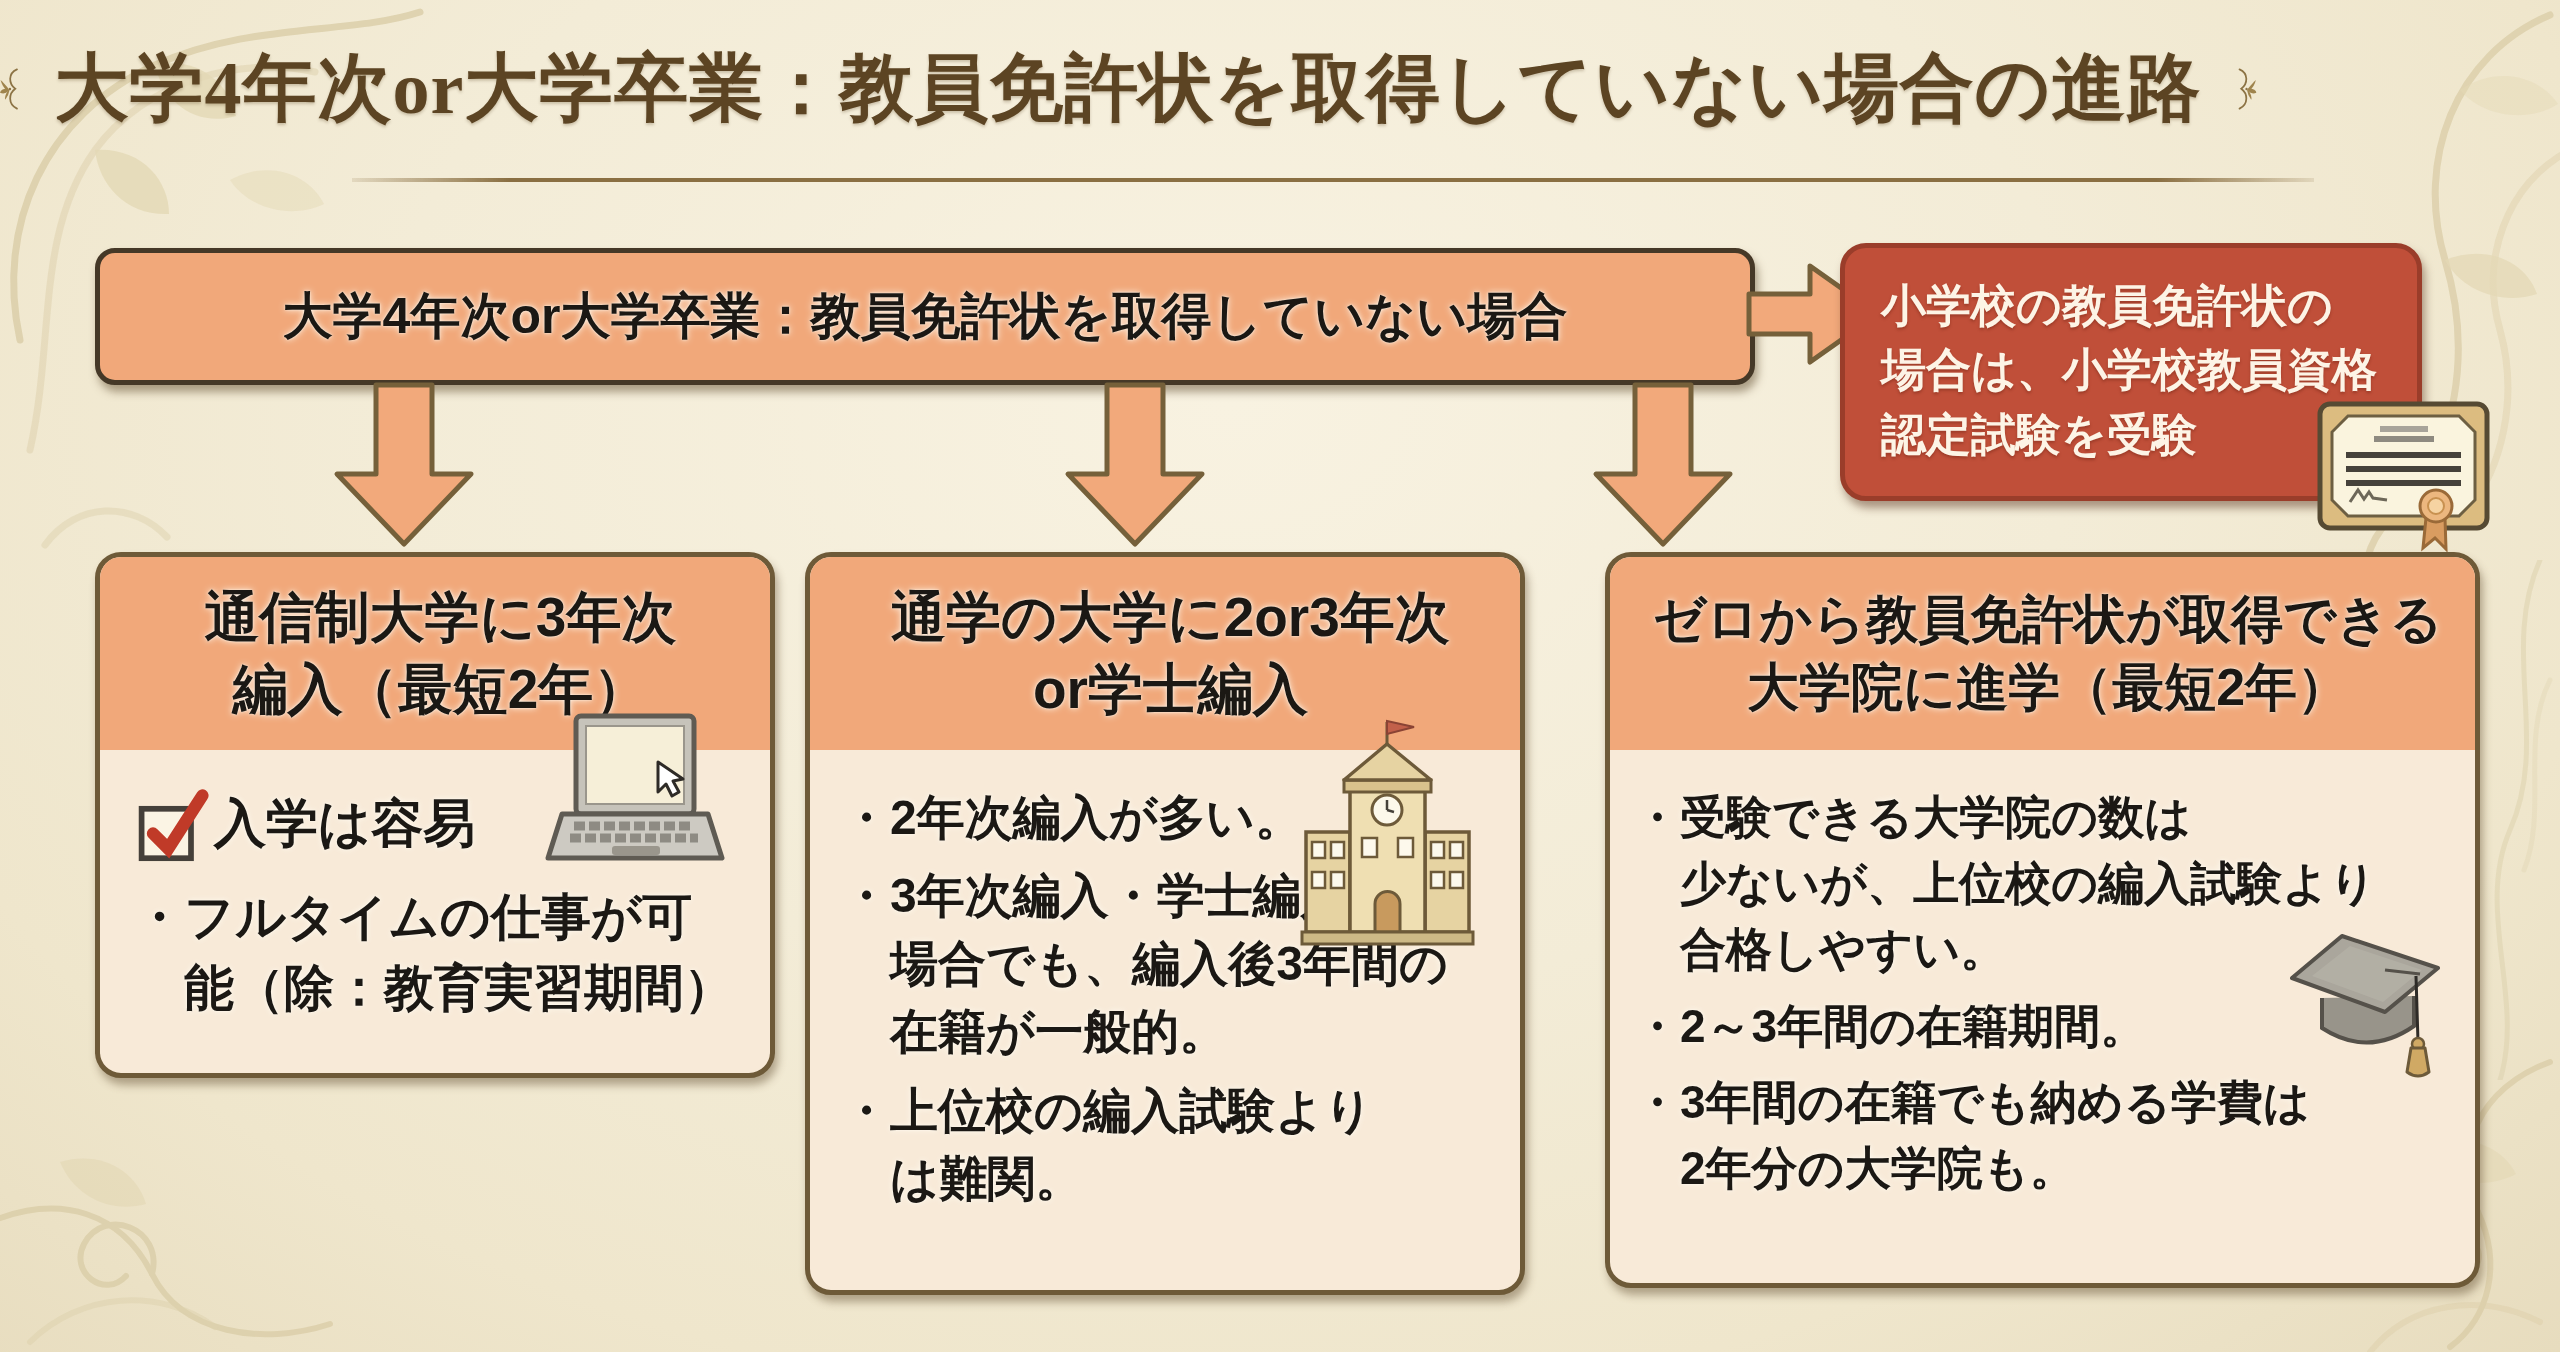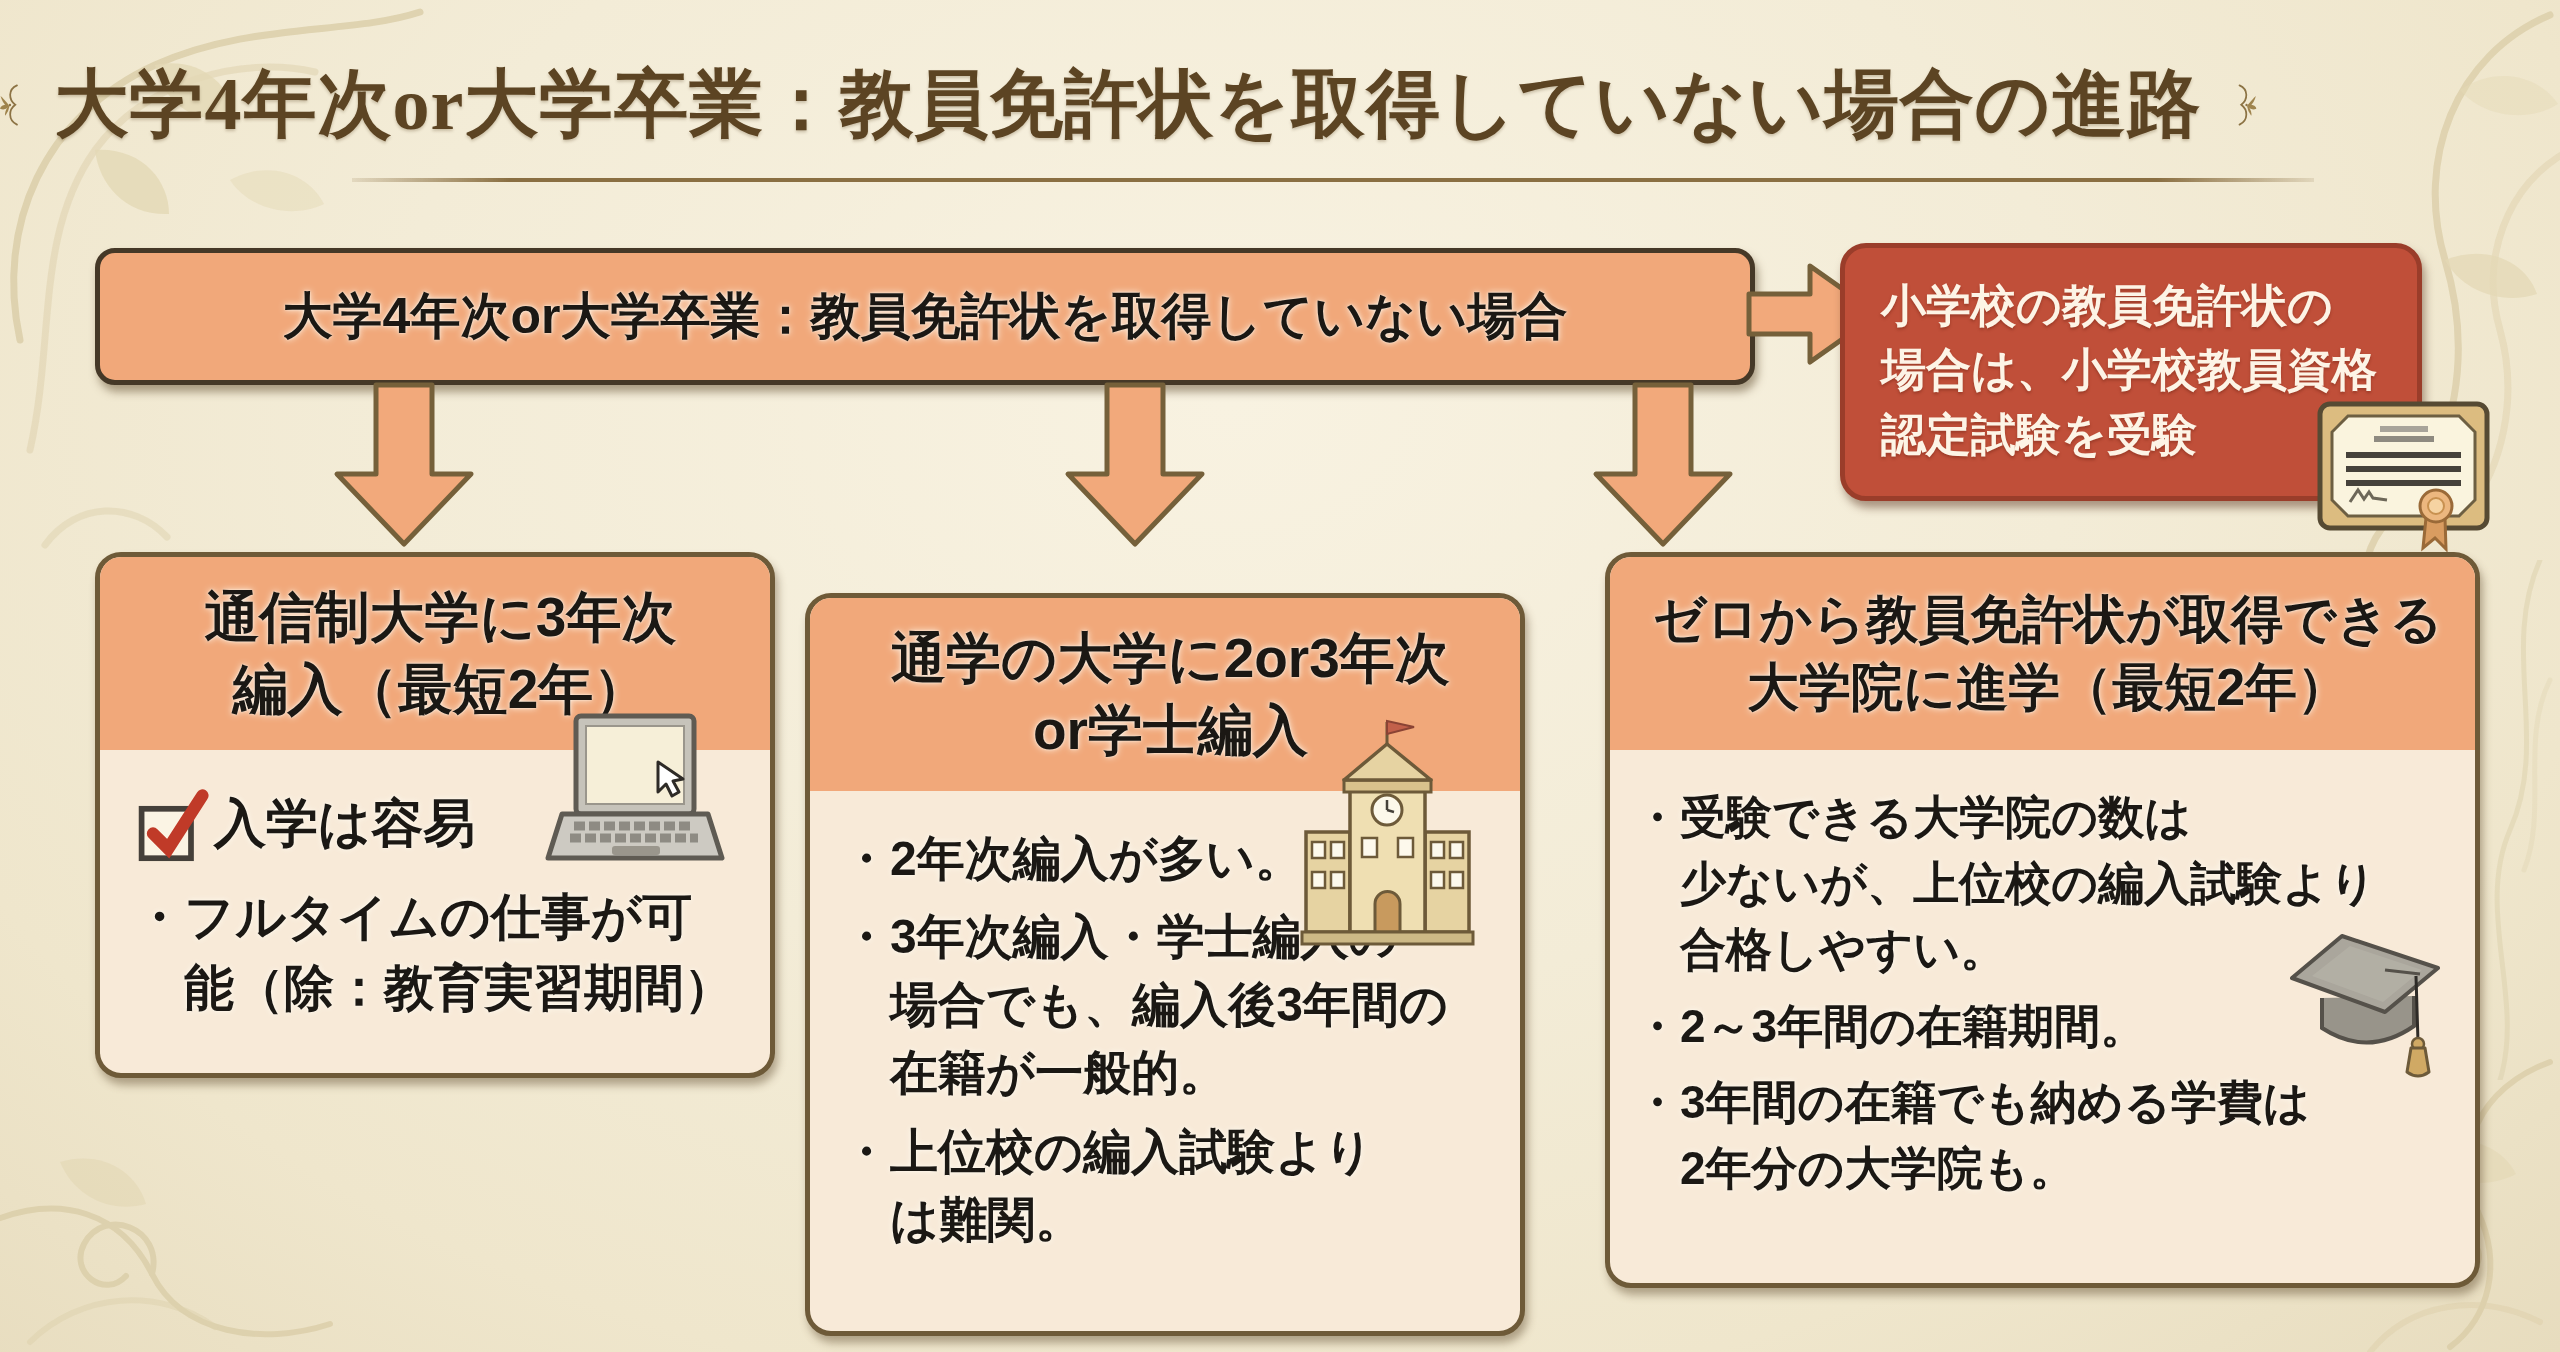--- a/index.html
+++ b/index.html
@@ -4,21 +4,21 @@
 <style>
   html,body{margin:0;padding:0;background:#e8dfc6;}
   .canvas{
     position:relative;width:2560px;height:1352px;overflow:hidden;
     background:radial-gradient(ellipse at 48% 30%, #f8f2e1 0%, #f3ecd7 45%, #efe6cc 75%, #e7dcbe 100%);
     font-family:"Liberation Sans","DejaVu Sans",sans-serif;
   }
   .decor{position:absolute;pointer-events:none;}
   
   .title-row{
-    position:absolute;left:0;top:30px;width:2256px;height:150px;
+    position:absolute;left:0;top:14px;width:2256px;height:150px;
     display:flex;align-items:center;justify-content:center;gap:34px;
   }
   .page-title{
     font-family:"Liberation Serif","DejaVu Serif",serif;
     font-size:74px;font-weight:700;color:#5c4423;letter-spacing:1px;
     text-shadow:0 2px 3px rgba(80,55,20,.25);white-space:nowrap;margin:0;
   }
   .title-underline{
     position:absolute;left:352px;top:178px;width:1962px;height:4px;
     background:linear-gradient(90deg, rgba(138,111,66,.15), #8a6f42 8%, #8a6f42 92%, rgba(138,111,66,.15));
@@ -51,21 +51,21 @@
   }
   .col-body{
     font-weight:900;color:#1b1814;
     text-shadow:0 0 6px rgba(255,252,242,.9), 0 0 2px rgba(255,252,242,.85);
   }
   .bullet{white-space:pre-line;padding-left:1em;text-indent:-1em;margin:0 0 10px 0;}
   .check-row{display:flex;align-items:center;gap:4px;margin:34px 0 18px 0;}
   .check-label{font-size:52px;}
   
   .box-left {left:95px;  top:552px;width:670px;height:516px;}
-  .box-mid  {left:805px; top:552px;width:710px;height:733px;margin-top:41px;}
+  .box-mid  {left:805px; top:552px;width:710px;height:733px;}
   .box-right{left:1605px;top:552px;width:865px;height:726px;}
   .box-left  .col-header{font-size:55px;}
   .box-mid   .col-header{font-size:55px;}
   .box-right .col-header{font-size:52px;}
   .box-left  .col-body{padding:0 20px 0 34px;font-size:50px;line-height:1.42;}
   .box-mid   .col-body{padding:34px 24px 0 32px;font-size:48px;line-height:1.42;}
   .box-right .col-body{padding:34px 20px 0 24px;font-size:46px;line-height:1.44;}
   .icon{position:absolute;}
 </style>
 </head>

